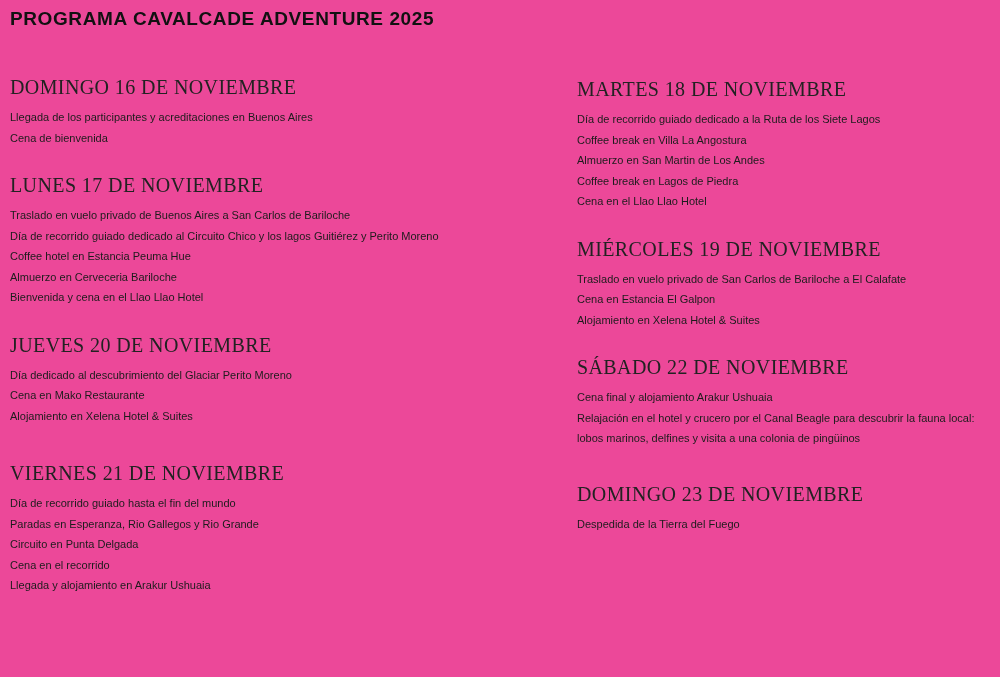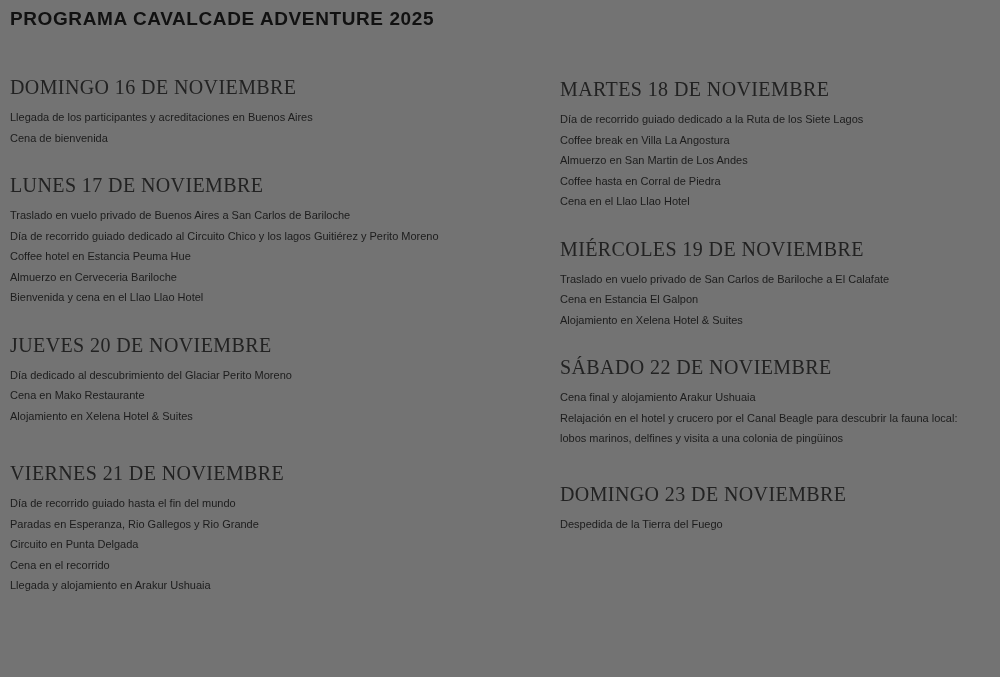--- a/index.html
+++ b/index.html
@@ -5,21 +5,21 @@
   html, body {
     margin: 0;
     padding: 0;
     background: #ffffff;
   }
   .page {
     position: relative;
     width: 1000px;
     height: 677px;
     overflow: hidden;
-    background: #737373;
+    background: #ec4899;
     color: #1c1c1c;
     font-family: "Liberation Sans", sans-serif;
   }
   .doc-title {
     position: absolute;
     left: 10px;
     top: 8px;
     margin: 0;
     font-size: 19px;
     font-weight: 700;
@@ -28,21 +28,21 @@
   }
   .col {
     position: absolute;
     top: 76px;
   }
   .col-left {
     left: 10px;
     width: 458px;
   }
   .col-right {
-    left: 560px;
+    left: 577px;
     top: 78px;
     width: 408px;
   }
   .day-section {
     margin: 0 0 26px 0;
   }
   .day-heading {
     margin: 0 0 8px 0;
     font-size: 20px;
     font-weight: 400;
@@ -104,21 +104,21 @@
 
   </div>
 
   <div class="col col-right">
 
     <section class="day-section">
       <h2 class="day-heading">MARTES 18 DE NOVIEMBRE</h2>
       <p class="itinerary-item">Día de recorrido guiado dedicado a la Ruta de los Siete Lagos</p>
       <p class="itinerary-item">Coffee break en Villa La Angostura</p>
       <p class="itinerary-item">Almuerzo en San Martin de Los Andes</p>
-      <p class="itinerary-item">Coffee hasta en Corral de Piedra</p>
+      <p class="itinerary-item">Coffee break en Lagos de Piedra</p>
       <p class="itinerary-item">Cena en el Llao Llao Hotel</p>
     </section>
 
     <section class="day-section">
       <h2 class="day-heading">MIÉRCOLES 19 DE NOVIEMBRE</h2>
       <p class="itinerary-item">Traslado en vuelo privado de San Carlos de Bariloche a El Calafate</p>
       <p class="itinerary-item">Cena en Estancia El Galpon</p>
       <p class="itinerary-item">Alojamiento en Xelena Hotel &amp; Suites</p>
     </section>
 

